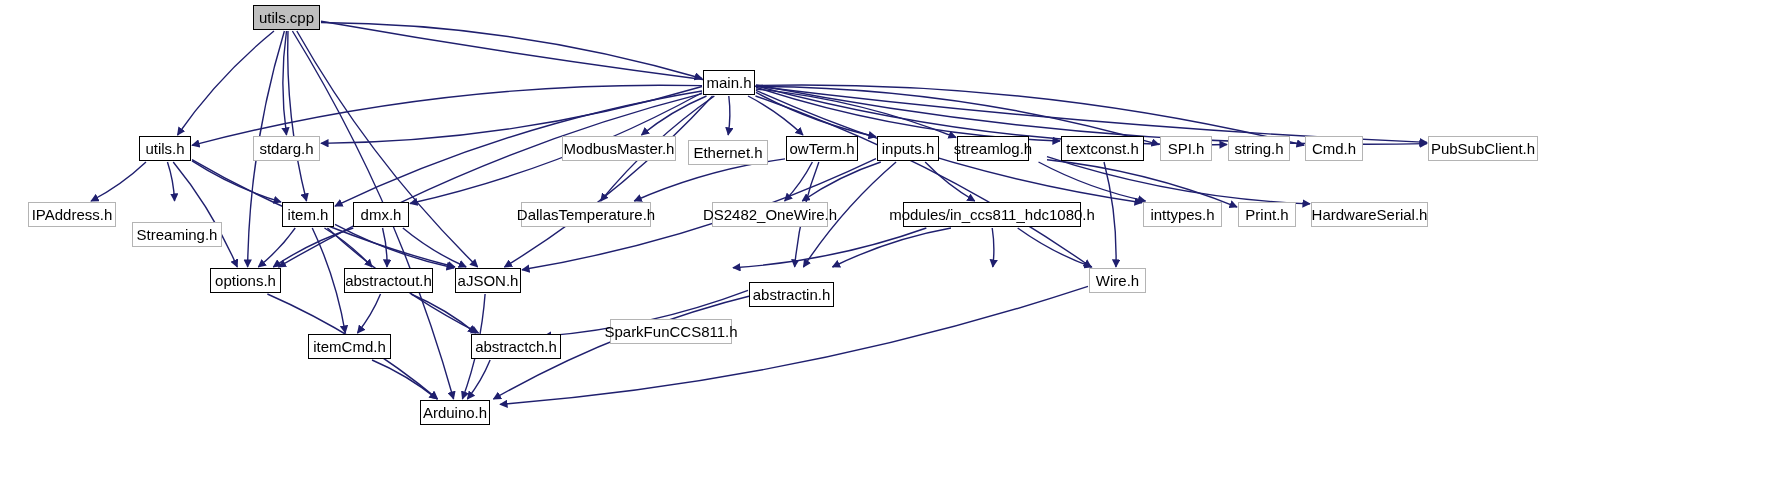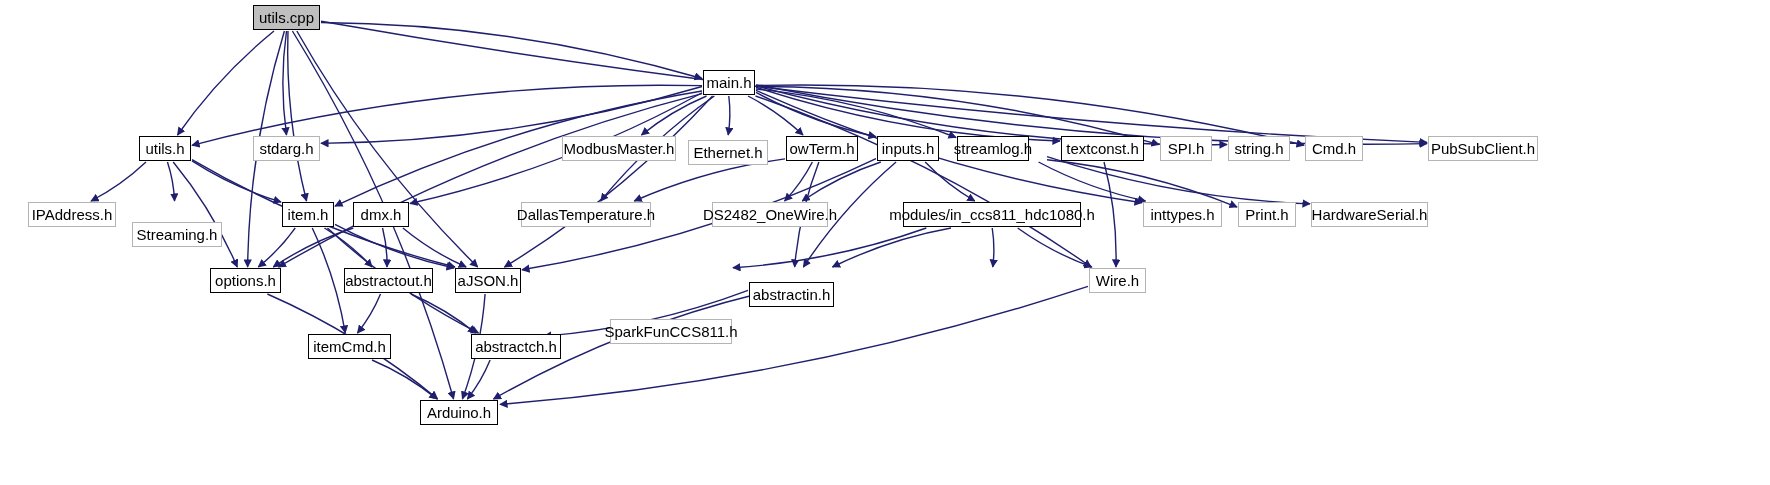--- a/index.html
+++ b/index.html
@@ -112,14 +112,14 @@
     <div class="node " style="left: 1238px; top: 202px; width: 58px;">Print.h</div>
     <div class="node " style="left: 1311px; top: 202px; width: 117px;">HardwareSerial.h</div>
     <div class="node bold" style="left: 210px; top: 268px; width: 71px;">options.h</div>
     <div class="node bold" style="left: 344px; top: 268px; width: 89px;">abstractout.h</div>
     <div class="node bold" style="left: 455px; top: 268px; width: 66px;">aJSON.h</div>
     <div class="node " style="left: 610px; top: 283px; width: 122px; margin-top: 36px;">SparkFunCCS811.h</div>
     <div class="node bold" style="left: 749px; top: 268px; width: 85px; margin-top: 14px;">abstractin.h</div>
     <div class="node " style="left: 1089px; top: 268px; width: 57px;">Wire.h</div>
     <div class="node bold" style="left: 308px; top: 334px; width: 83px;">itemCmd.h</div>
     <div class="node bold" style="left: 453px; top: 334px; width: 90px; margin-left: 18px;">abstractch.h</div>
-    <div class="node bold" style="left: 420px; top: 400px; width: 78px;">Arduino.h</div>
+    <div class="node bold" style="left: 420px; top: 400px; width: 70px;">Arduino.h</div>
   </div>
 
 </body></html>

